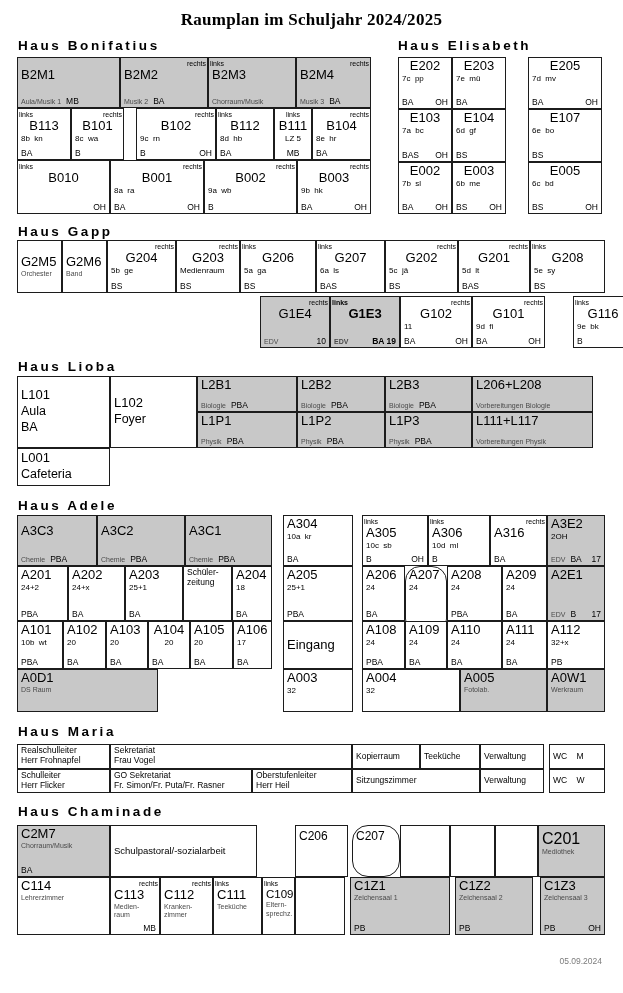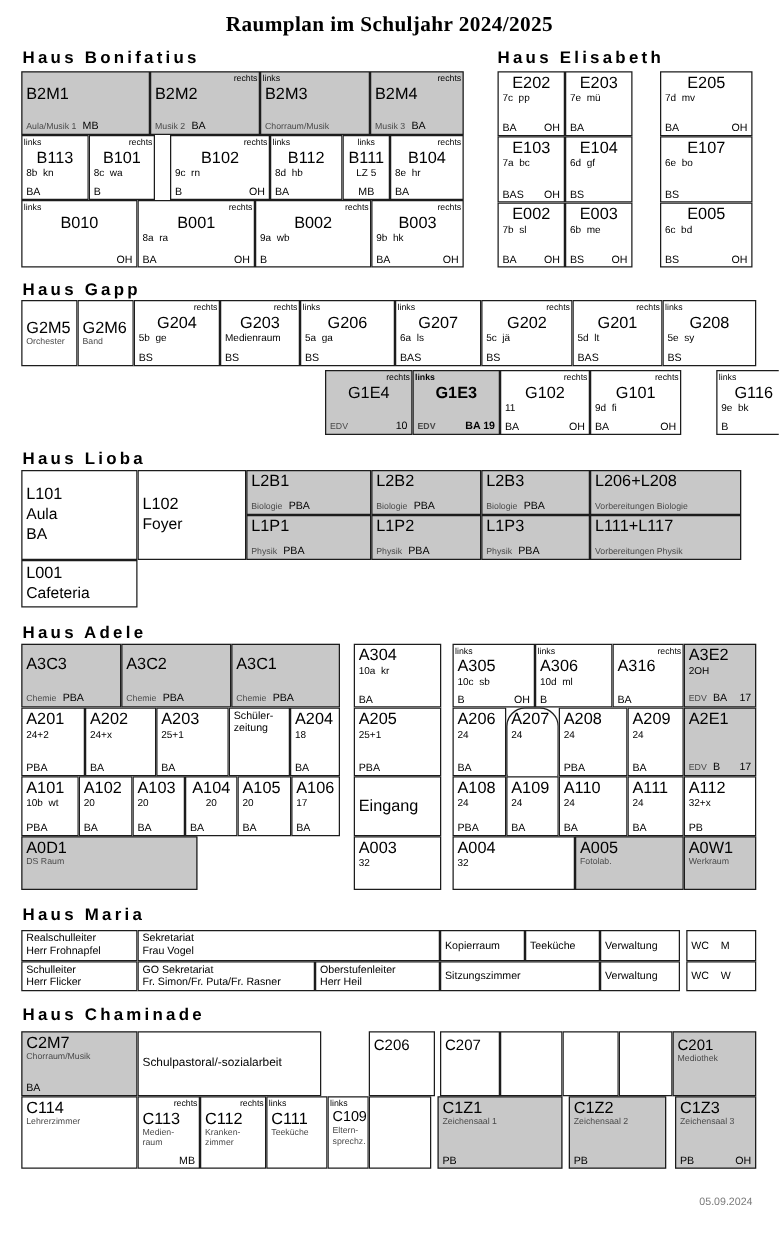--- a/index.html
+++ b/index.html
@@ -686,28 +686,28 @@
       <div class="bot">
         <div class="bl">BA</div>
       </div>
     </div>
     <div class="room vc" style="left: 110px; top: 825px; width: 147px; height: 52px;">
       <div class="t" style="font-size: 9.5px;">Schulpastoral/-sozialarbeit</div>
     </div>
     <div class="room" style="left: 295px; top: 825px; width: 53px; height: 52px; padding-top: 4px;">
       <div class="t" style="font-size: 12px;">C206</div>
     </div>
-    <div class="room" style="left: 352px; top: 825px; width: 48px; height: 52px; padding-top: 4px;">
+    <div class="room" style="left: 352px; top: 825px; width: 48px; height: 52px; padding-top: 4px; border-radius: 16px;">
       <div class="t" style="font-size: 12px;">C207</div>
     </div>
     <div class="room" style="left: 400px; top: 825px; width: 50px; height: 52px;"></div>
     <div class="room" style="left: 450px; top: 825px; width: 45px; height: 52px;"></div>
     <div class="room" style="left: 495px; top: 825px; width: 43px; height: 52px;"></div>
     <div class="room gray" style="left: 538px; top: 825px; width: 67px; height: 52px; padding-top: 4px;">
-      <div class="t" style="font-size: 12px;">C201</div>
+      <div class="t" style="font-size: 16px;">C201</div>
       <div class="mini">Mediothek</div>
     </div>
     <div class="room" style="left: 17px; top: 877px; width: 93px; height: 58px;">
       <div class="t">C114</div>
       <div class="mini">Lehrerzimmer</div>
     </div>
     <div class="room" style="left: 110px; top: 877px; width: 50px; height: 58px;">
       <div class="hdr r">rechts</div>
       <div class="t">C113</div>
       <div class="mini">Medien-

